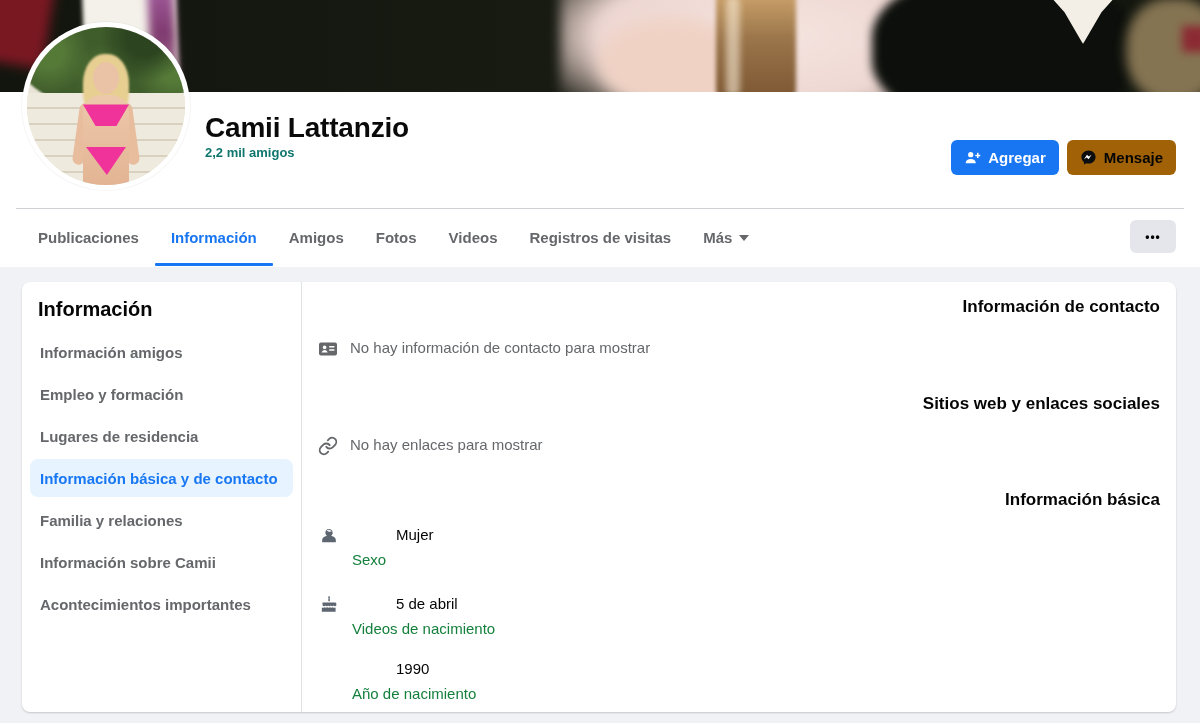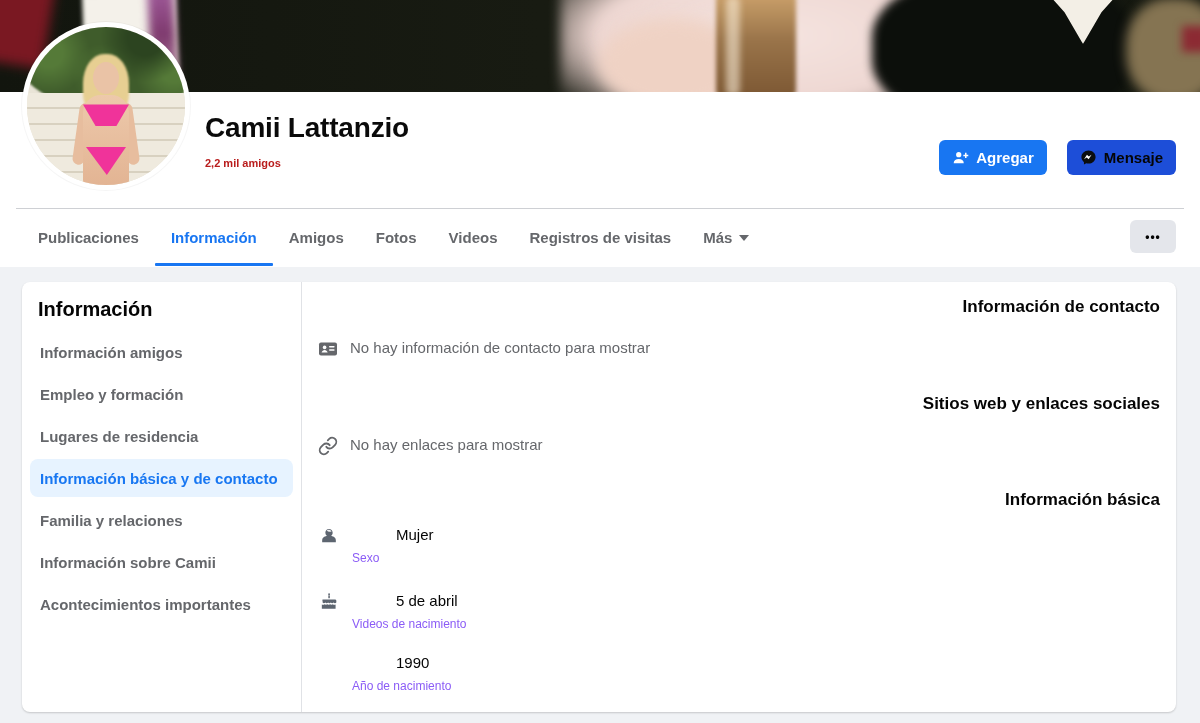--- a/index.html
+++ b/index.html
@@ -53,27 +53,27 @@
     background:linear-gradient(180deg,#edc9ab,#e2b392); border-radius:18px 18px 10px 10px; }
   .av-arm-l { left:31%; top:48%; width:12px; height:62px; background:#e7bd9e; border-radius:8px; transform:rotate(8deg); }
   .av-arm-r { right:31%; top:48%; width:12px; height:62px; background:#e7bd9e; border-radius:8px; transform:rotate(-8deg); }
   .av-bikini-top { left:50%; top:49%; width:46px; height:22px; transform:translateX(-50%);
     background:#f0339a; clip-path:polygon(0 0,100% 0,72% 100%,28% 100%); }
   .av-bikini-bot { left:50%; top:76%; width:40px; height:28px; transform:translateX(-50%);
     background:#f0339a; clip-path:polygon(0 0,100% 0,52% 100%); }
 
   .identity { position:absolute; left:205px; top:111px; }
   .profile-name { margin:0; font-size:28px; line-height:34px; font-weight:700; color:#0a0a0a; letter-spacing:-.2px; }
-  .friends { margin-top:12px; font-size:11px; font-weight:600; color:#b91c1c; cursor:pointer; }
-
-  .actions { position:absolute; right:24px; top:140px; display:flex; gap:20px; }
+  .friends { margin-top:0; font-size:13px; font-weight:600; color:#0f766e; cursor:pointer; }
+
+  .actions { position:absolute; right:24px; top:140px; display:flex; gap:8px; }
   .btn { height:35px; border:none; border-radius:6px; padding:0 13px; font-size:15px; font-weight:600;
     display:flex; align-items:center; gap:7px; font-family:inherit; cursor:pointer; }
   .btn.primary { background:#1876f2; color:#fff; }
-  .btn.secondary { background:#1d4ed8; color:#050505;justify-content:space-between; }
+  .btn.secondary { background:#a16207; color:#050505;justify-content:space-between; }
   .btn .ico { display:flex; align-items:center; }
 
   
   .tabbar { position:absolute; left:16px; top:208px; width:1168px; height:58px;
     border-top:1px solid #ced0d4; display:flex; align-items:stretch; padding-left:6px; background:transparent; }
   .tab { padding:0 16px; display:flex; align-items:center; font-size:15px; font-weight:600;
     color:#65676b; position:relative; cursor:pointer; white-space:nowrap; }
   .tab.active { color:#1876f2; }
   .tab.active::after { content:""; position:absolute; left:0; right:0; bottom:0; height:3px;
     background:#1876f2; border-radius:1px; }
@@ -98,21 +98,21 @@
   .sec-title.mt2 { margin-top:33px; }
   .empty-row { display:flex; gap:12px; margin-top:21px;
     color:#65676b; font-size:15px; }
   .empty-row .eico { display:flex; align-items:center; flex:none; }
   .fact-row { display:flex; gap:12px; }
   .fact-row.r1 { margin-top:14px; }
   .fact-row.r2 { margin-top:26px; }
   .fact-row.r3 { margin-top:22px; }
   .fico { width:22px; height:22px; flex:none; display:flex; align-items:center; justify-content:center; }
   .fact-val { font-size:15px; color:#050505; line-height:19px;margin-left:44px; }
-  .fact-cap { font-size:12px; color:#8b5cf6; margin-top:7px; }
+  .fact-cap { font-size:15px; color:#15803d; margin-top:7px; }
 </style>
 </head>
 <body>
 
 <div class="page">
 
   <div class="cover">
     <div class="cv cv-red-l"></div>
     <div class="cv cv-pillar"></div>
     <div class="cv cv-smudge"></div>

